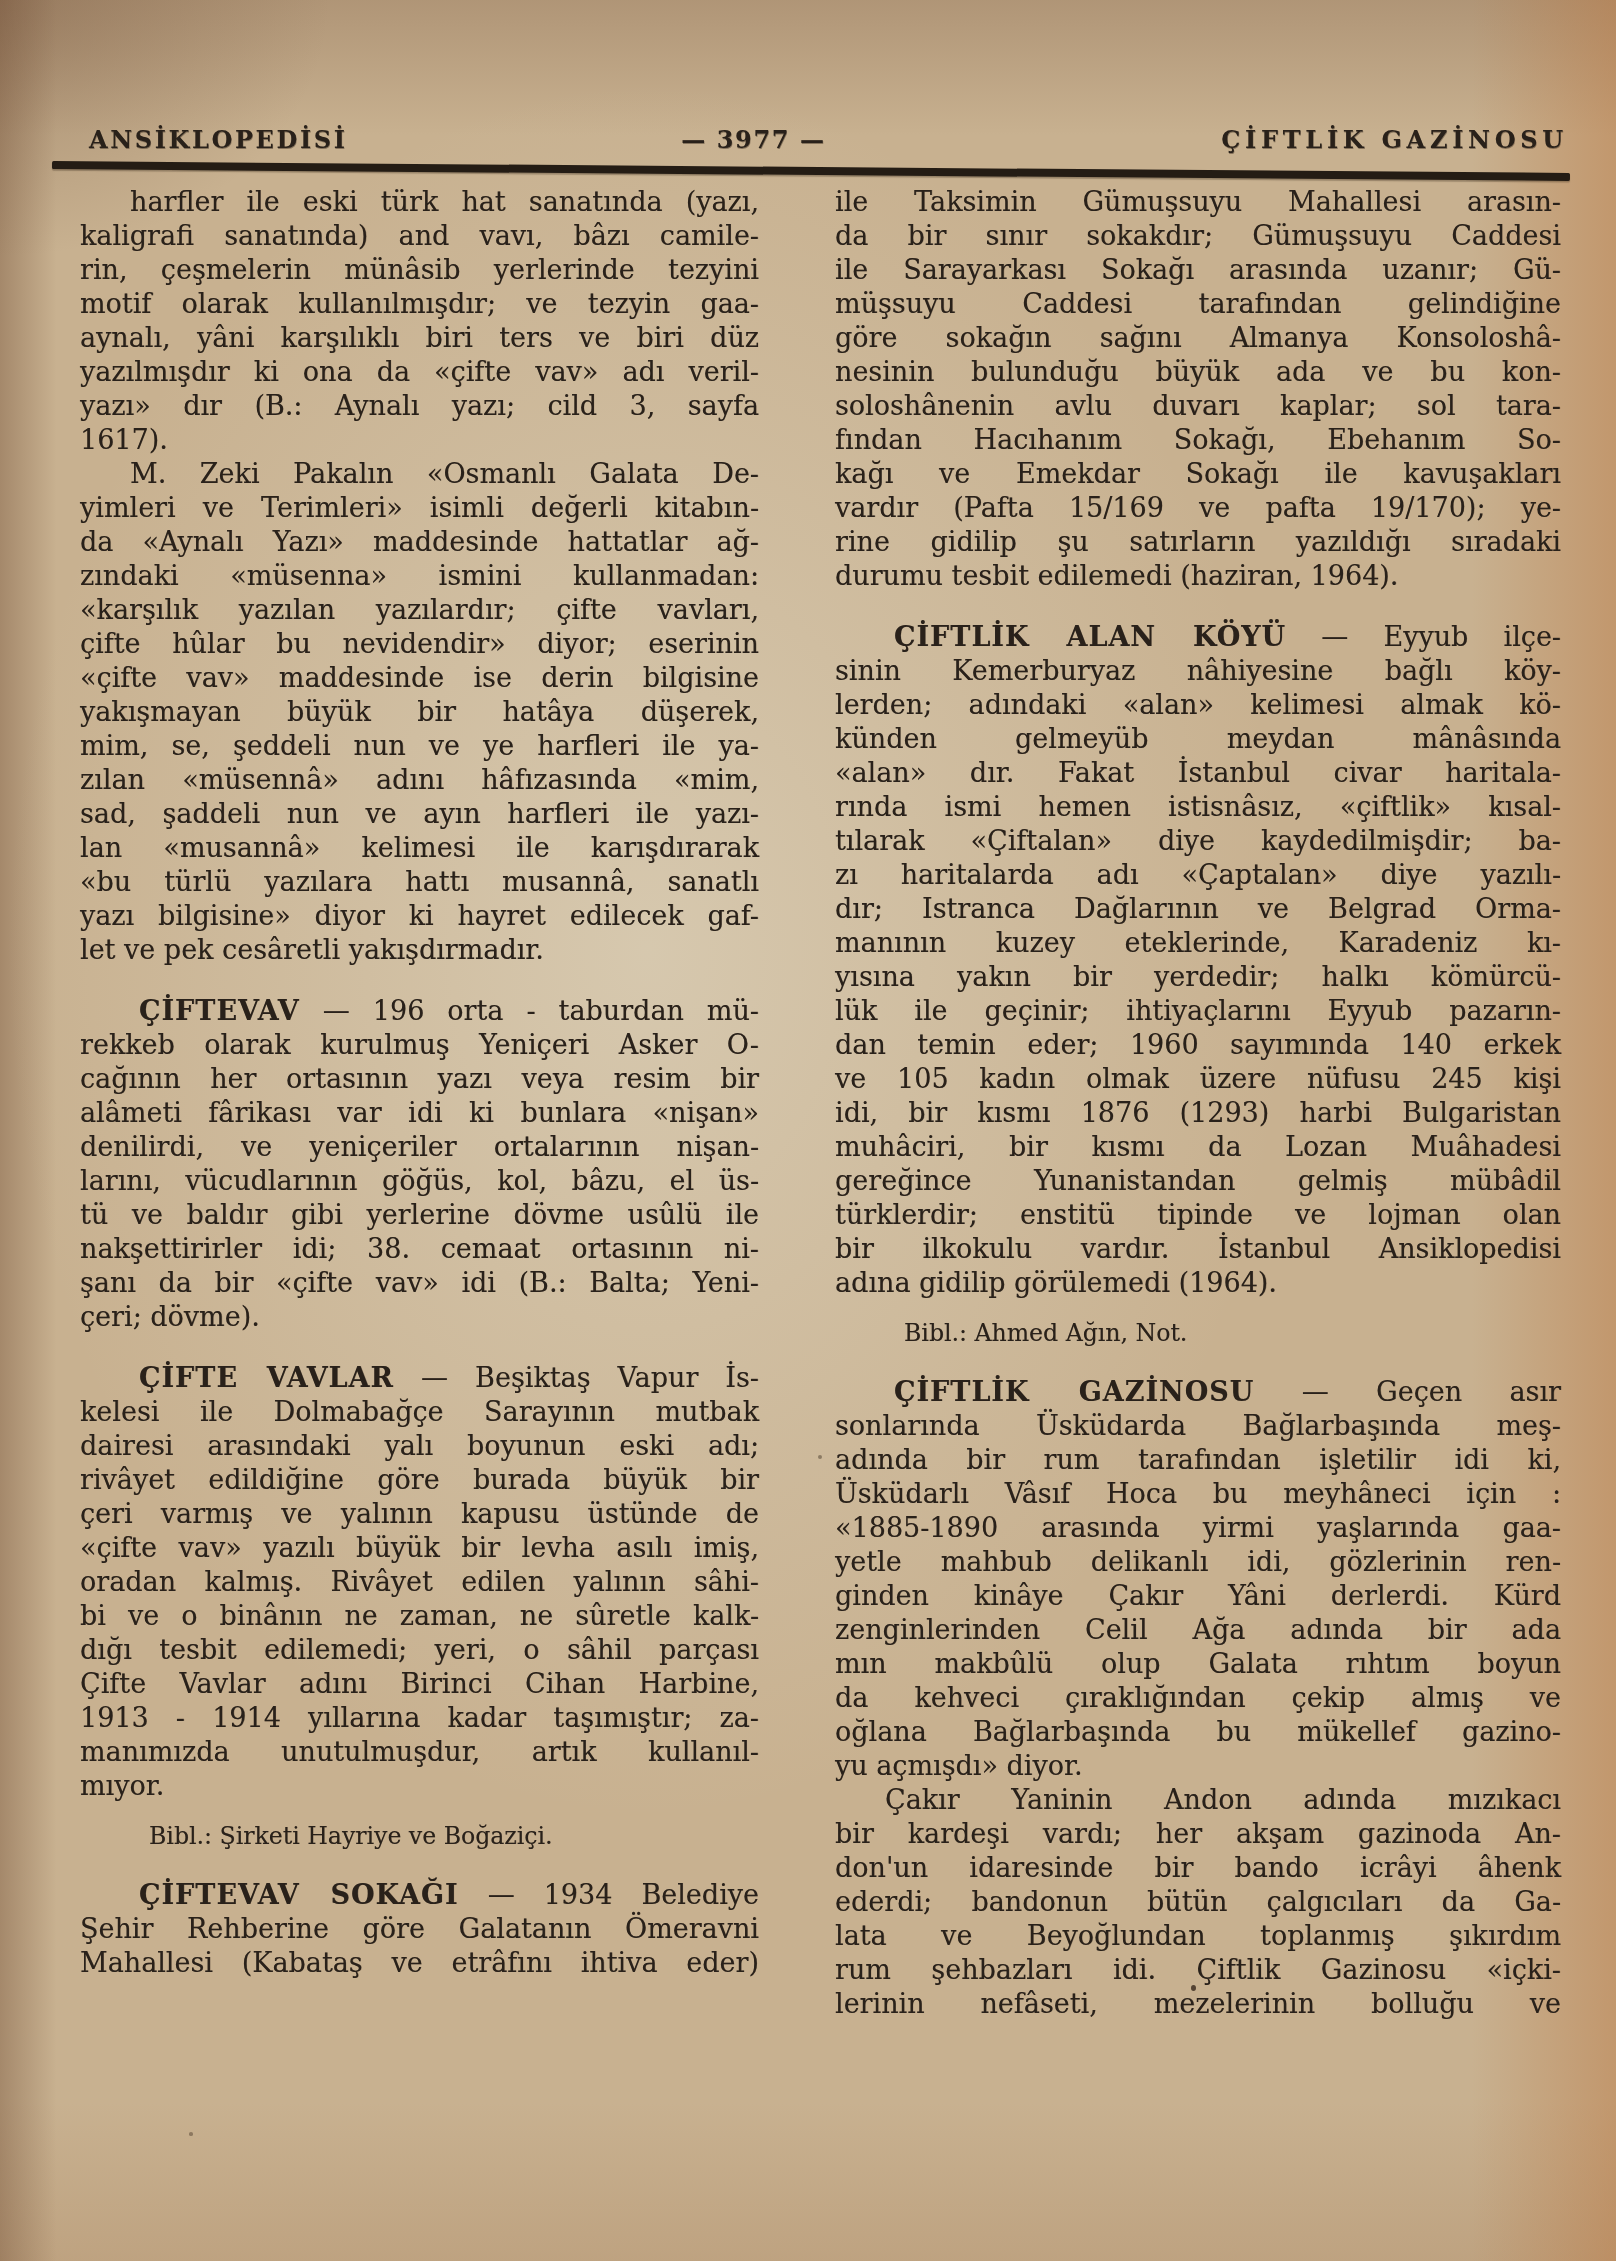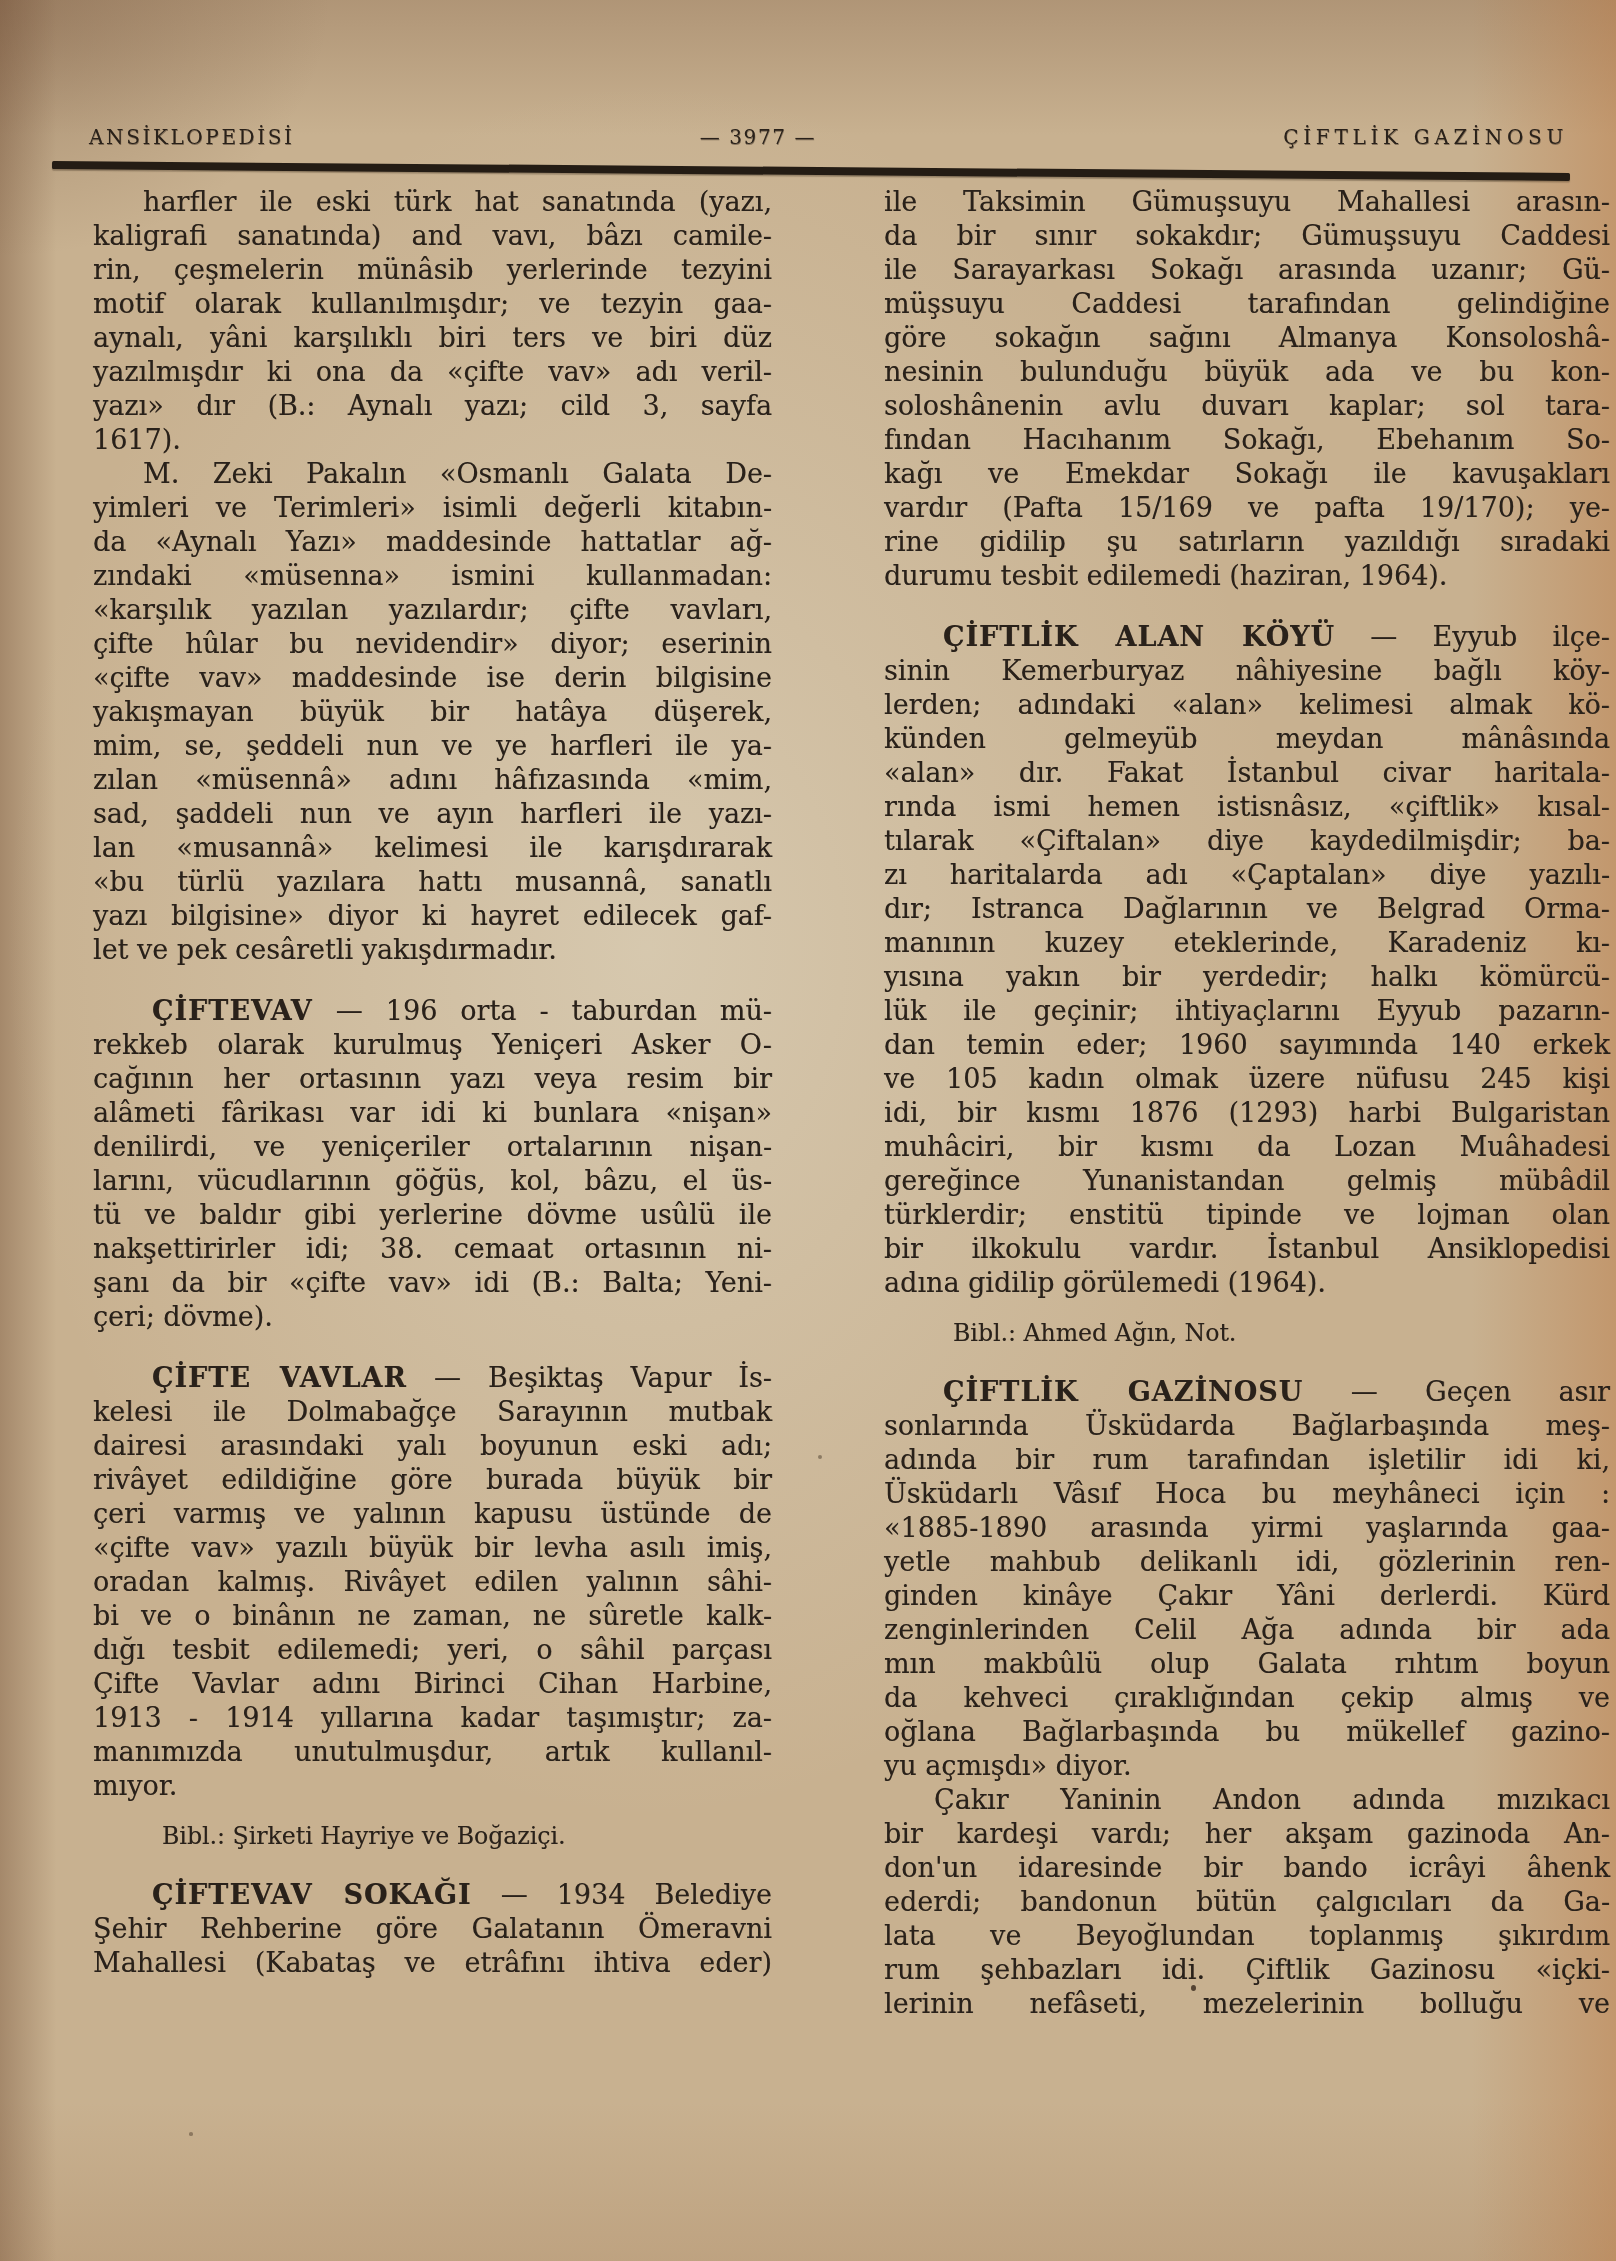--- a/index.html
+++ b/index.html
@@ -18,40 +18,40 @@
       linear-gradient(to right, rgba(115,80,55,0.42) 0px, rgba(115,80,55,0) 3.5%),
       linear-gradient(to left, rgba(185,115,60,0.42) 0px, rgba(185,115,60,0) 9%),
       linear-gradient(to bottom, rgba(120,85,60,0.30) 0px, rgba(120,85,60,0) 6%),
       linear-gradient(to top, rgba(165,125,88,0.28) 0px, rgba(165,125,88,0) 7%);
     color: #29211a;
   }
   .page-header {
     position: absolute;
     top: 125px; left: 89px; width: 1479px;
     display: flex; justify-content: space-between; align-items: baseline;
-    font-weight: normal;
-    font-size: 20px;
+    font-weight: bold;
+    font-size: 24px;
     text-shadow: 0.5px 0.5px 0.5px rgba(50,38,26,0.45);
   }
   .hdr-left  { letter-spacing: 2.6px; }
   .hdr-mid   { letter-spacing: 1.6px; transform: translateX(-31px); }
   .hdr-right { letter-spacing: 4.7px; }
   .header-rule {
     position: absolute;
     top: 167px; left: 52px; width: 1518px; height: 7.9px;
     background: #241c14;
     border-radius: 1.6px;
     transform: rotate(0.45deg);
     box-shadow: 0 1.6px 1px rgba(60,45,30,0.35);
   }
   .columns {
     position: absolute;
-    top: 185px; left: 93px;
+    top: 185px; left: 80px;
     display: flex;
-    gap: 112px;
+    gap: 76px;
     font-size: 27px;
     line-height: 34px;
     text-shadow: 0.3px 0.3px 0.5px rgba(48,36,26,0.40);
   }
   .col-left  { width: 679px; }
   .col-right { width: 726px; }
   .line { text-align: justify; text-align-last: justify; }
   .line.endline { text-align-last: left; }
   .line.first { text-indent: 50px; }
   .entry > .line.first { text-indent: 59px; }

